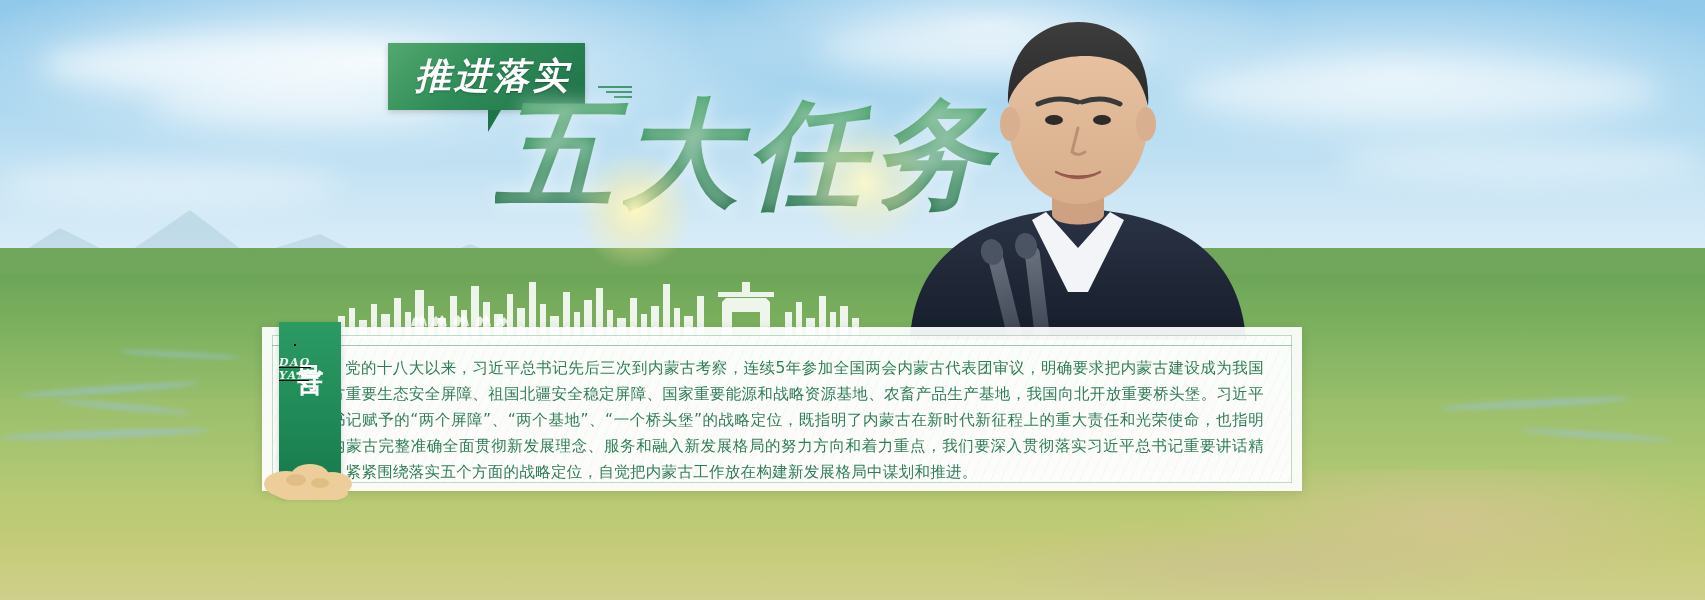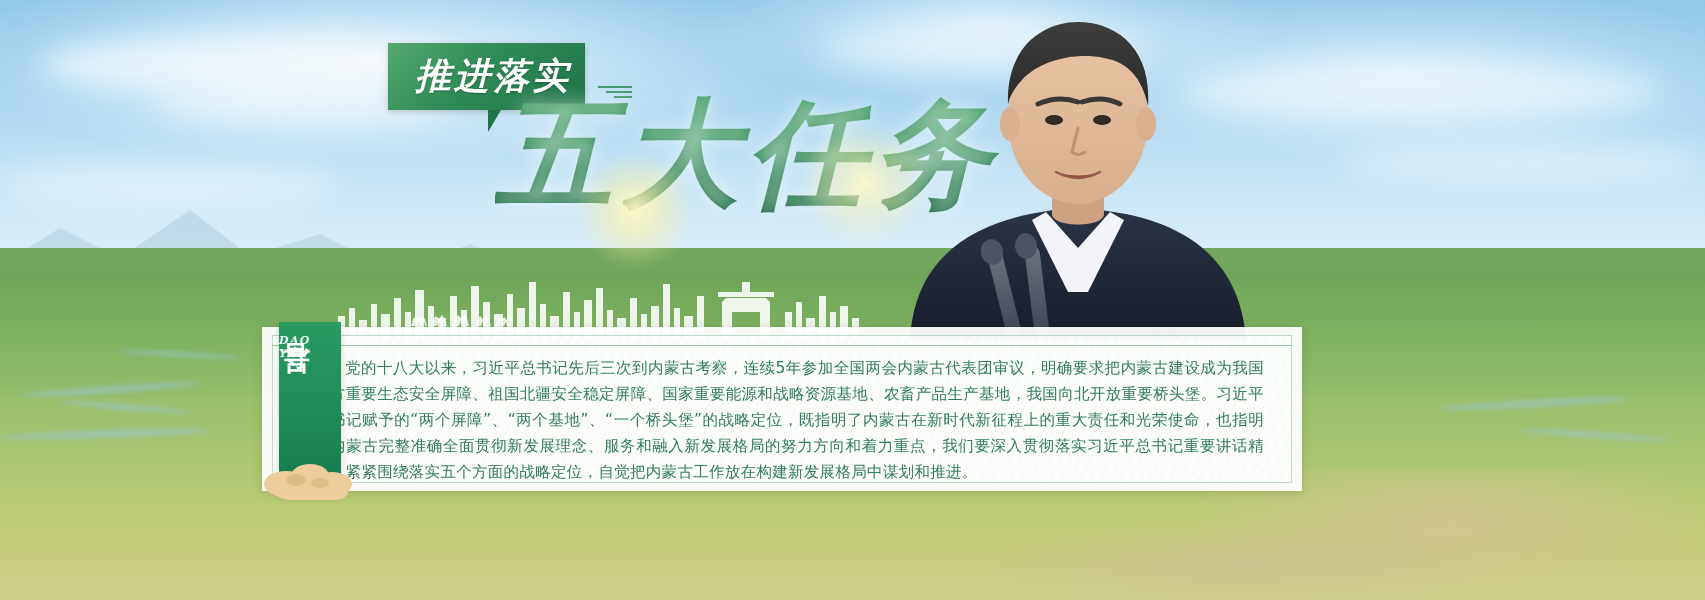--- a/index.html
+++ b/index.html
@@ -270,23 +270,25 @@
   .label {
     position: absolute;
     left: 279px;
     top: 322px;
     width: 62px;
     height: 174px;
     background: linear-gradient(to bottom, #2b9a63 0%, #1f8a57 55%, #17784c 100%);
     box-shadow: 0 2px 6px rgba(0,0,0,.18);
     display: flex;
     flex-direction: column;
-    align-items: flex-start;
+    align-items: center;
     justify-content: flex-start;
+    padding-top: 22px;
     box-sizing: border-box;
+    text-decoration: underline;
   }
   .label-cn {
     color: #ffffff;
     font-family: "DejaVu Serif", "Liberation Serif", serif;
     font-size: 27px;
     font-weight: bold;
     line-height: 36px;
     letter-spacing: 1px;
     writing-mode: vertical-rl;
     text-orientation: upright;

